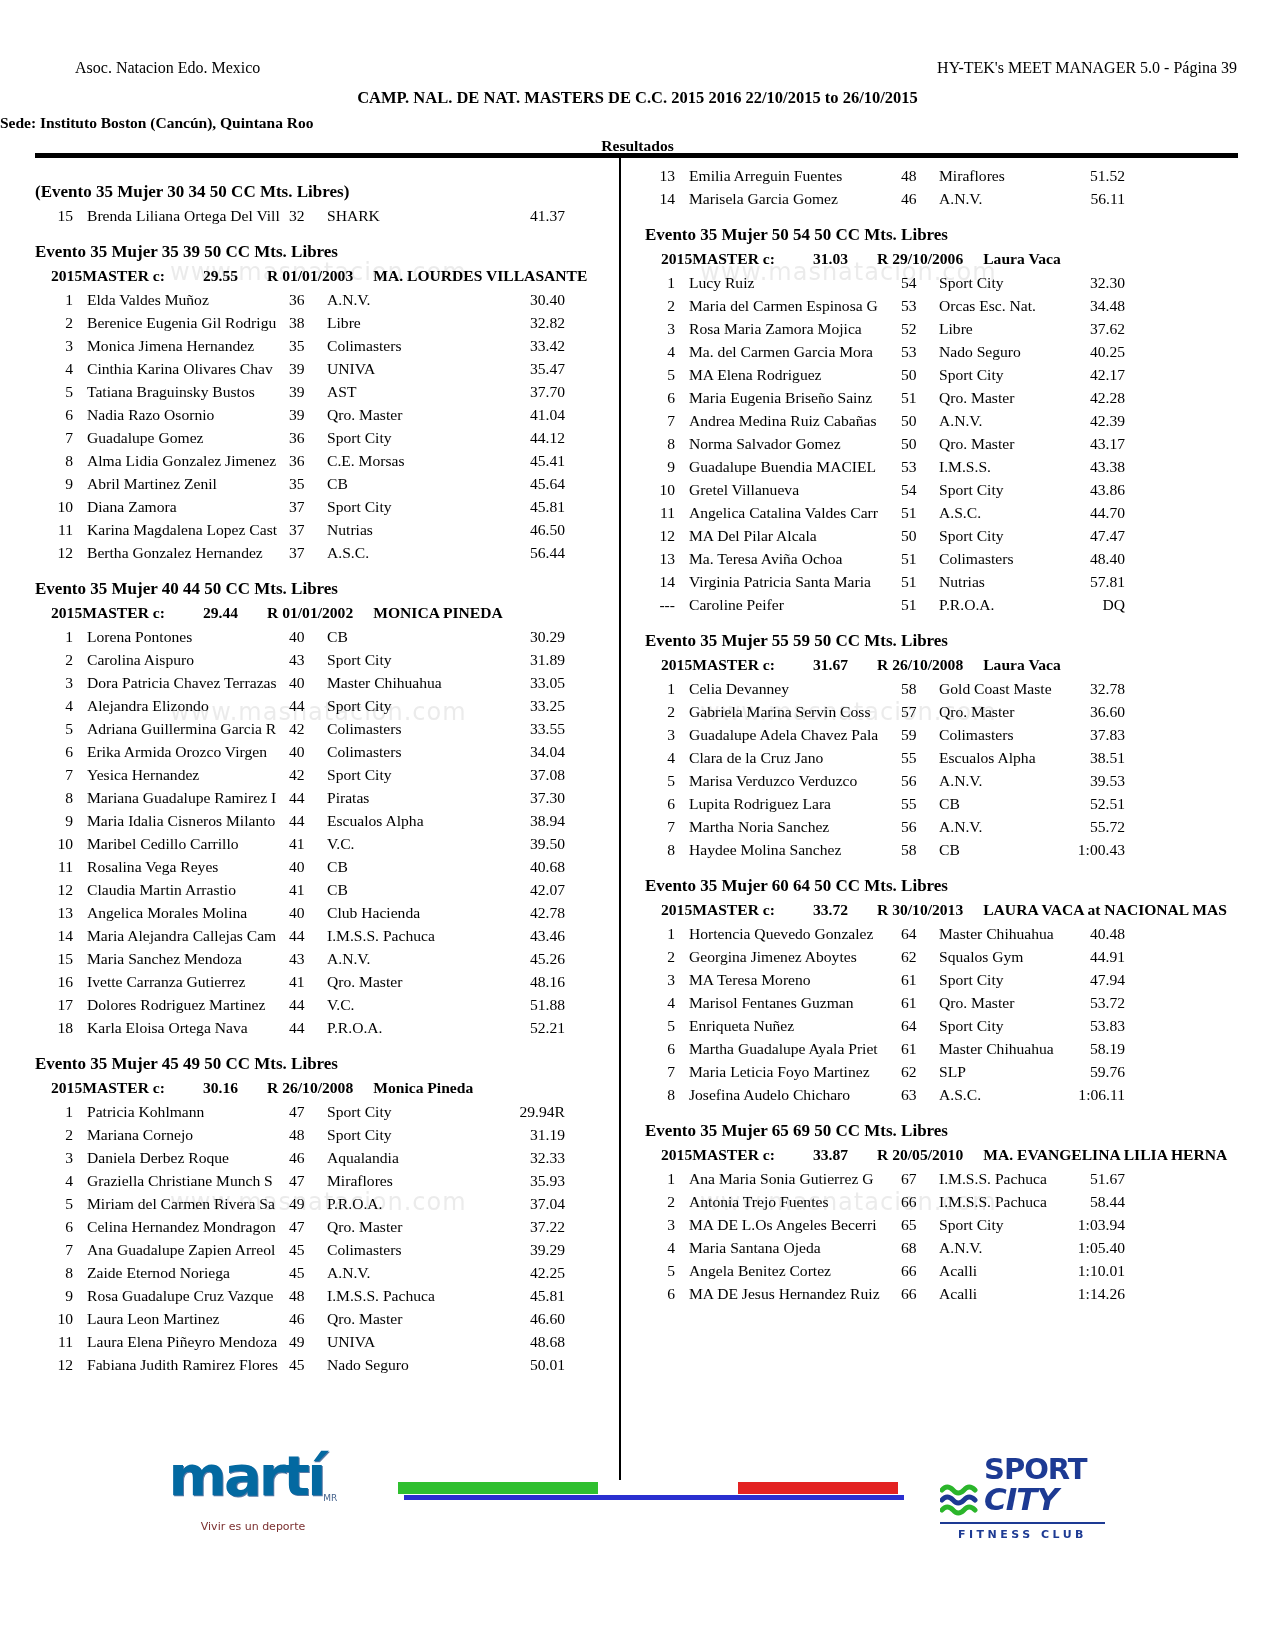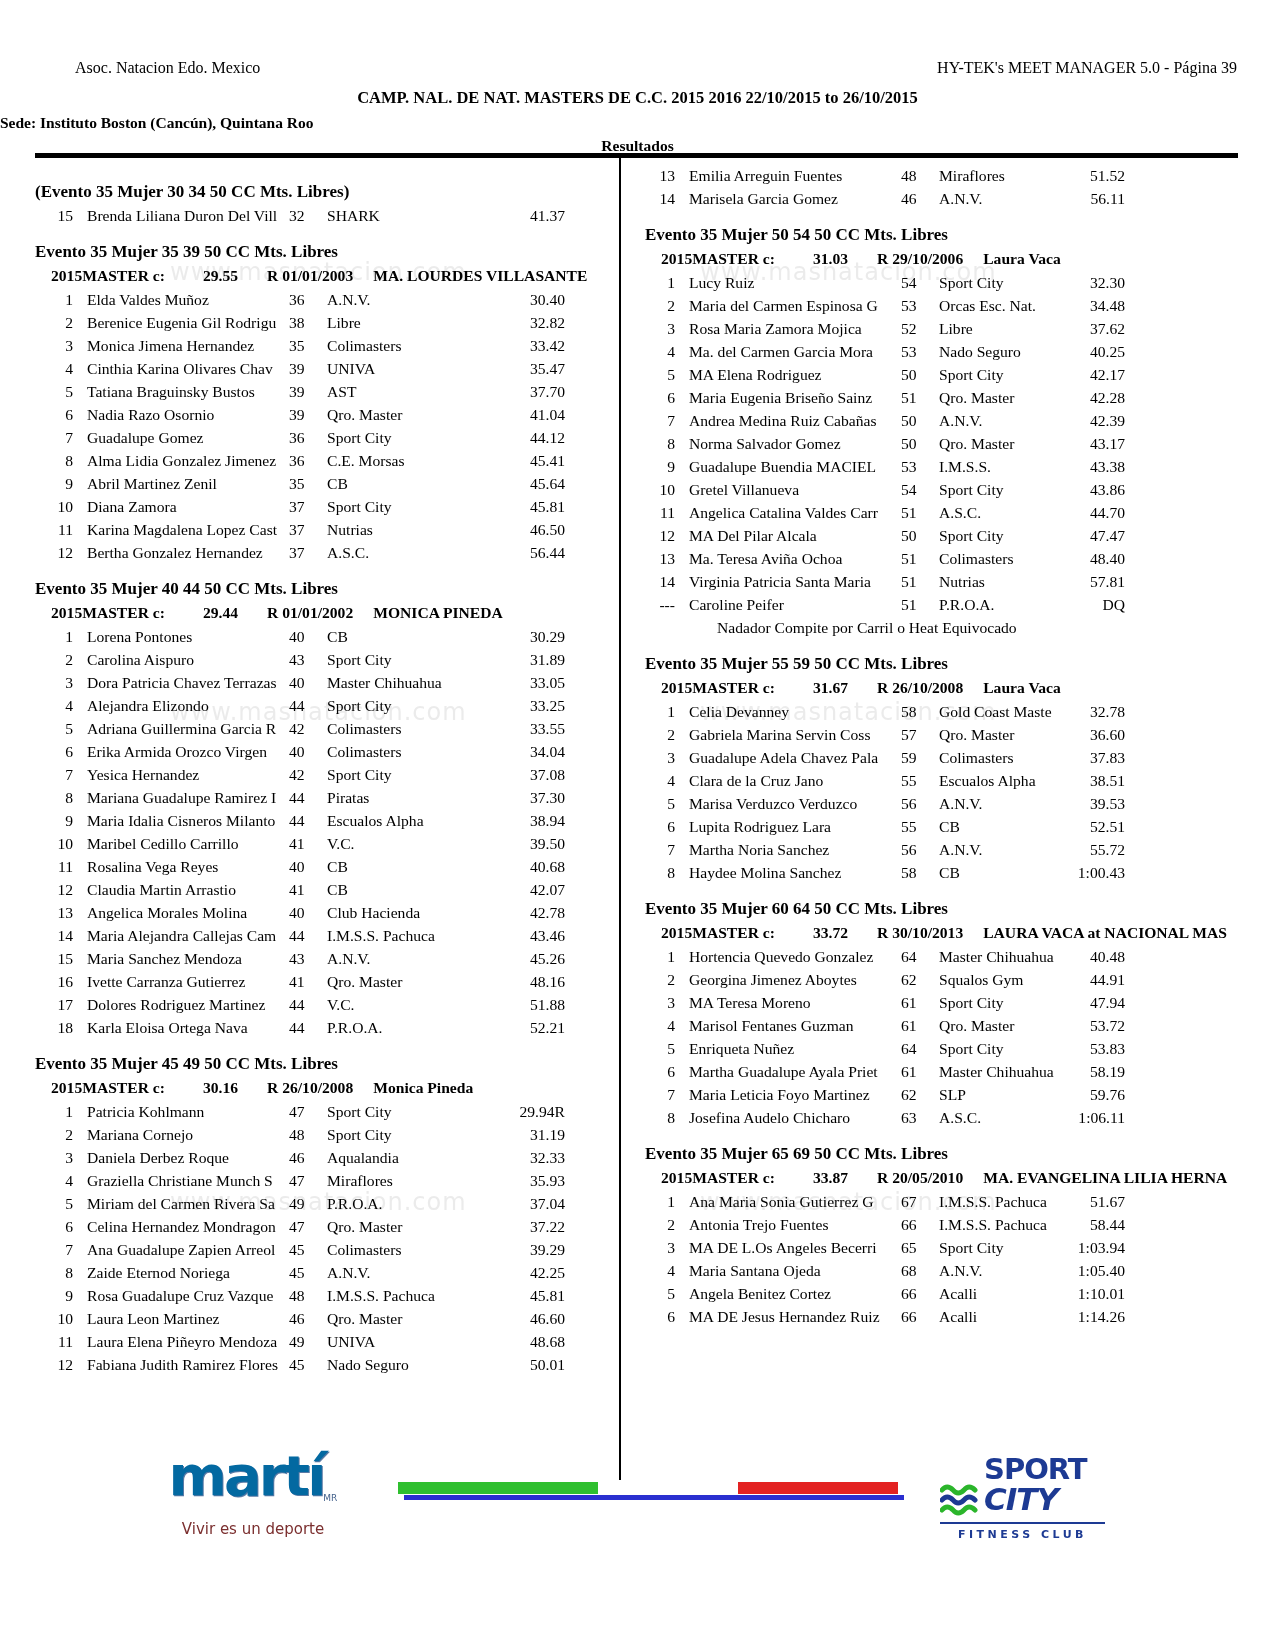--- a/index.html
+++ b/index.html
@@ -75,21 +75,21 @@
   .marti{
     position:absolute;left:146px;top:1448px;width:214px;text-align:center;
   }
   .marti-word{
     font-family:"DejaVu Sans",sans-serif;font-weight:bold;
     font-size:56px;line-height:56px;letter-spacing:-3px;color:#0369a1;
     text-shadow:1px 1px 0 #5a7aa5;
   }
   .marti-mark{font-family:"DejaVu Sans",sans-serif;font-size:9px;color:#44628c;vertical-align:-6px;letter-spacing:0;}
   .marti-tagline{
-    font-family:"DejaVu Sans",sans-serif;font-size:15px;color:#7b2f2f;
+    font-family:"DejaVu Sans",sans-serif;font-size:11px;color:#7b2f2f;
     margin-top:16px;
   }
 
   .fmn{position:absolute;left:398px;top:1478px;width:510px;}
   .fmn-text{
     font-family:"Liberation Serif",serif;font-style:italic;font-weight:bold;
     font-size:35px;line-height:38px;color:#2a2fd0;white-space:nowrap;
   }
   .fmn-flag{display:flex;height:12px;margin-top:4px;width:500px;}
   .fmn-flag .fg{width:40%;background:#2fbf2f;}
@@ -134,21 +134,21 @@
   <div class="wm" style="left:170px;top:698px;">www.masnatacion.com</div>
   <div class="wm" style="left:700px;top:698px;">www.masnatacion.com</div>
   <div class="wm" style="left:170px;top:1188px;">www.masnatacion.com</div>
   <div class="wm" style="left:700px;top:1188px;">www.masnatacion.com</div>
 
   <div class="col col-left" id="col-left">
       <div class="section">
         <div class="sec-heading">(Evento 35  Mujer 30 34 50 CC Mts. Libres)</div>
         <div class="rrow">
           <span class="c-rank">15</span>
-          <span class="c-name">Brenda Liliana Duron Del Vill</span>
+          <span class="c-name">Brenda Liliana Ortega Del Vill</span>
           <span class="c-age">32</span>
           <span class="c-team">SHARK</span>
           <span class="c-time">41.37</span>
         </div>
       </div>
       <div class="section">
         <div class="sec-heading">Evento 35  Mujer 35 39 50 CC Mts. Libres</div>
         <div class="record"><span class="rec-label">2015MASTER c:</span><span class="rec-time">29.55</span><span class="rec-mark">R 01/01/2003</span><span class="rec-holder">MA. LOURDES VILLASANTE</span></div>
         <div class="rrow">
           <span class="c-rank">1</span>
@@ -572,21 +572,20 @@
           <span class="c-team">Nutrias</span>
           <span class="c-time">57.81</span>
         </div>
         <div class="rrow">
           <span class="c-rank">---</span>
           <span class="c-name">Caroline Peifer</span>
           <span class="c-age">51</span>
           <span class="c-team">P.R.O.A.</span>
           <span class="c-time">DQ</span>
         </div>
-        <div class="note-line">Nadador Compite por Carril o Heat Equivocado</div>
       </div>
       <div class="section">
         <div class="sec-heading">Evento 35  Mujer 55 59 50 CC Mts. Libres</div>
         <div class="record"><span class="rec-label">2015MASTER c:</span><span class="rec-time">31.67</span><span class="rec-mark">R 26/10/2008</span><span class="rec-holder">Laura Vaca</span></div>
         <div class="rrow">
           <span class="c-rank">1</span>
           <span class="c-name">Celia Devanney</span>
           <span class="c-age">58</span>
           <span class="c-team">Gold Coast Maste</span>
           <span class="c-time">32.78</span>

